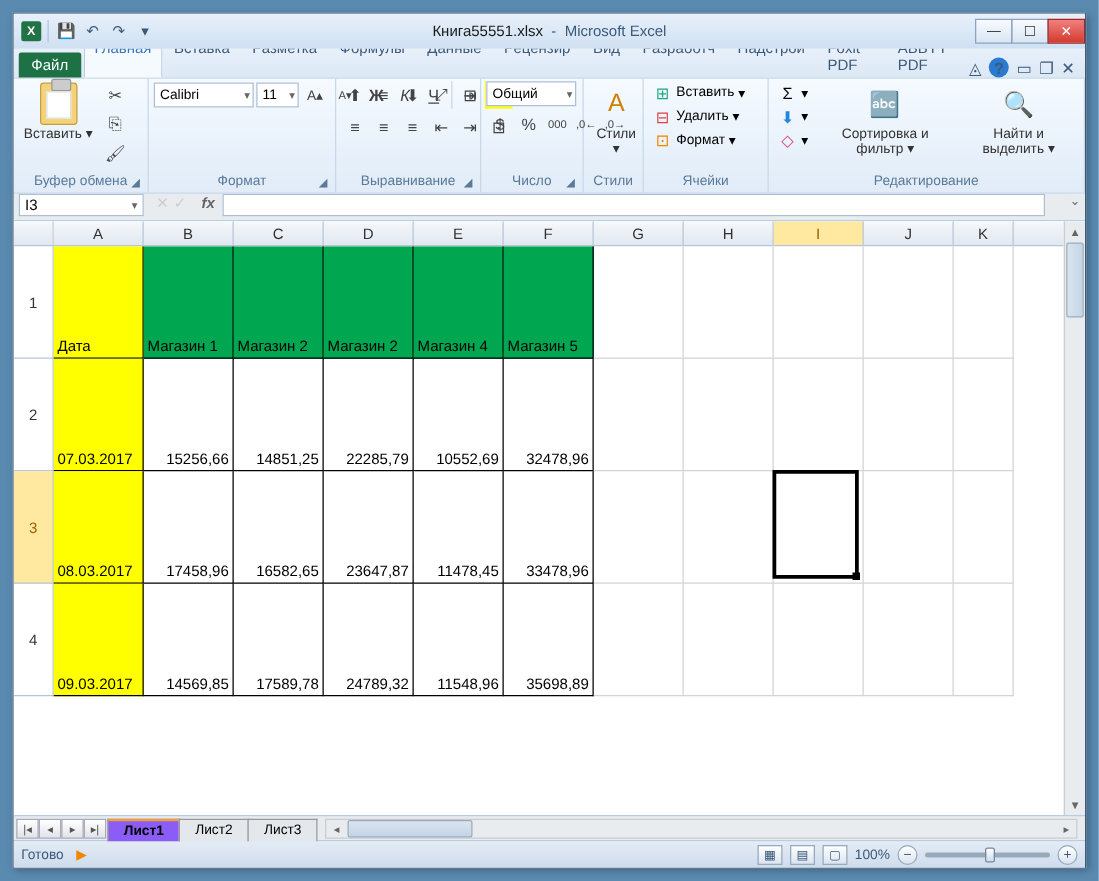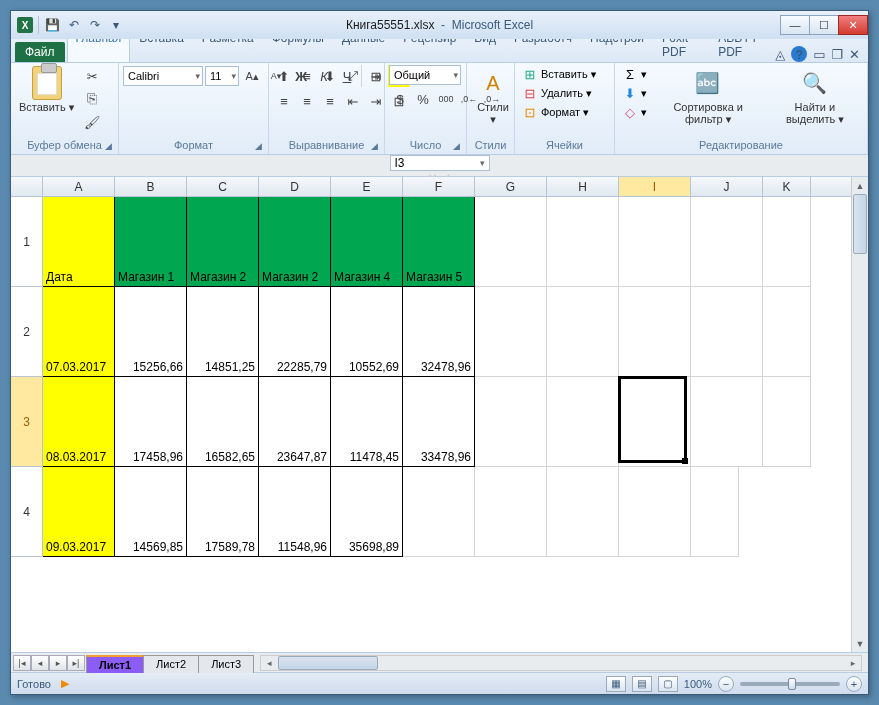--- a/index.html
+++ b/index.html
@@ -41,21 +41,21 @@
   .small-btn.hl{ background:#ffff00; }
   .font-row{ display:flex; align-items:center; gap:2px; margin-bottom:2px;}
   .combo{ height:20px; border:1px solid #aac0d8; background:#fff; font-size:11px; padding:0 14px 0 4px; position:relative; display:flex;align-items:center;}
   .combo::after{content:"▾";position:absolute;right:2px;font-size:9px;color:#666;}
   .row-btns{display:flex;gap:1px;}
   .cells-col{display:flex;flex-direction:column;gap:1px;}
   .cells-row{display:flex;align-items:center;gap:3px;font-size:11px;cursor:pointer;padding:1px 3px;}
   .cells-row .ci{width:16px;height:16px;display:flex;align-items:center;justify-content:center;font-size:13px;}
   
   
-  .fxbar{ height:22px; border-bottom:1px solid #b9cde2; background:#e8ecef; display:flex; align-items:center; font-size:12px;flex-direction:column;}
+  .fxbar{ height:22px; border-bottom:1px solid #b9cde2; background:#e8ecef; display:flex; align-items:flex-start; font-size:12px;}
   .name-box{ width:100px; height:18px; border:1px solid #aac0d8; background:#fff; margin:0 4px; padding:0 4px; display:flex;align-items:center;justify-content:space-between;}
   .name-box::after{content:"▾";font-size:9px;color:#666;}
   .fx-btns{display:flex;gap:4px;padding:0 6px;color:#888;}
   .fx-label{font-style:italic;font-weight:bold;color:#666;padding:0 6px;}
   .fx-input{flex:1;height:18px;border:1px solid #aac0d8;background:#fff;margin-right:16px;}
   .fx-expand{width:16px;display:flex;align-items:center;justify-content:center;color:#666;font-size:10px;background:#e8ecef;}
   
   
   .grid-area{ flex:1; display:flex; overflow:hidden; position:relative; background:#fff;}
   .grid-main{flex:1;overflow:hidden;display:flex;flex-direction:column;}
@@ -344,20 +344,21 @@
               <div class="cell" style="width: 72px; height: 90px;"></div>
               <div class="cell" style="width: 72px; height: 90px;"></div>
               <div class="cell" style="width: 72px; height: 90px;"></div>
               <div class="cell" style="width: 72px; height: 90px;"></div>
               <div class="cell" style="width: 48px; height: 90px;"></div>
             </div>
             <div class="gridrow">
               <div class="cell yellow data" style="width: 72px; height: 90px;">09.03.2017</div>
               <div class="cell num data" style="width: 72px; height: 90px; padding-left: 40px;">14569,85</div>
               <div class="cell num data" style="width: 72px; height: 90px;">17589,78</div>
+              <div class="cell num data" style="width: 72px; height: 90px;">24789,32</div>
               <div class="cell num data" style="width: 72px; height: 90px;">11548,96</div>
               <div class="cell num data" style="width: 72px; height: 90px;">35698,89</div>
               <div class="cell" style="width: 72px; height: 90px;"></div>
               <div class="cell" style="width: 72px; height: 90px;"></div>
               <div class="cell" style="width: 72px; height: 90px;"></div>
               <div class="cell" style="width: 72px; height: 90px;"></div>
               <div class="cell" style="width: 48px; height: 90px;"></div>
             </div>
             <div class="sel-box" id="selbox" style="left: 575px; top: 179px; width: 69px; height: 87px;"></div>
           </div>

